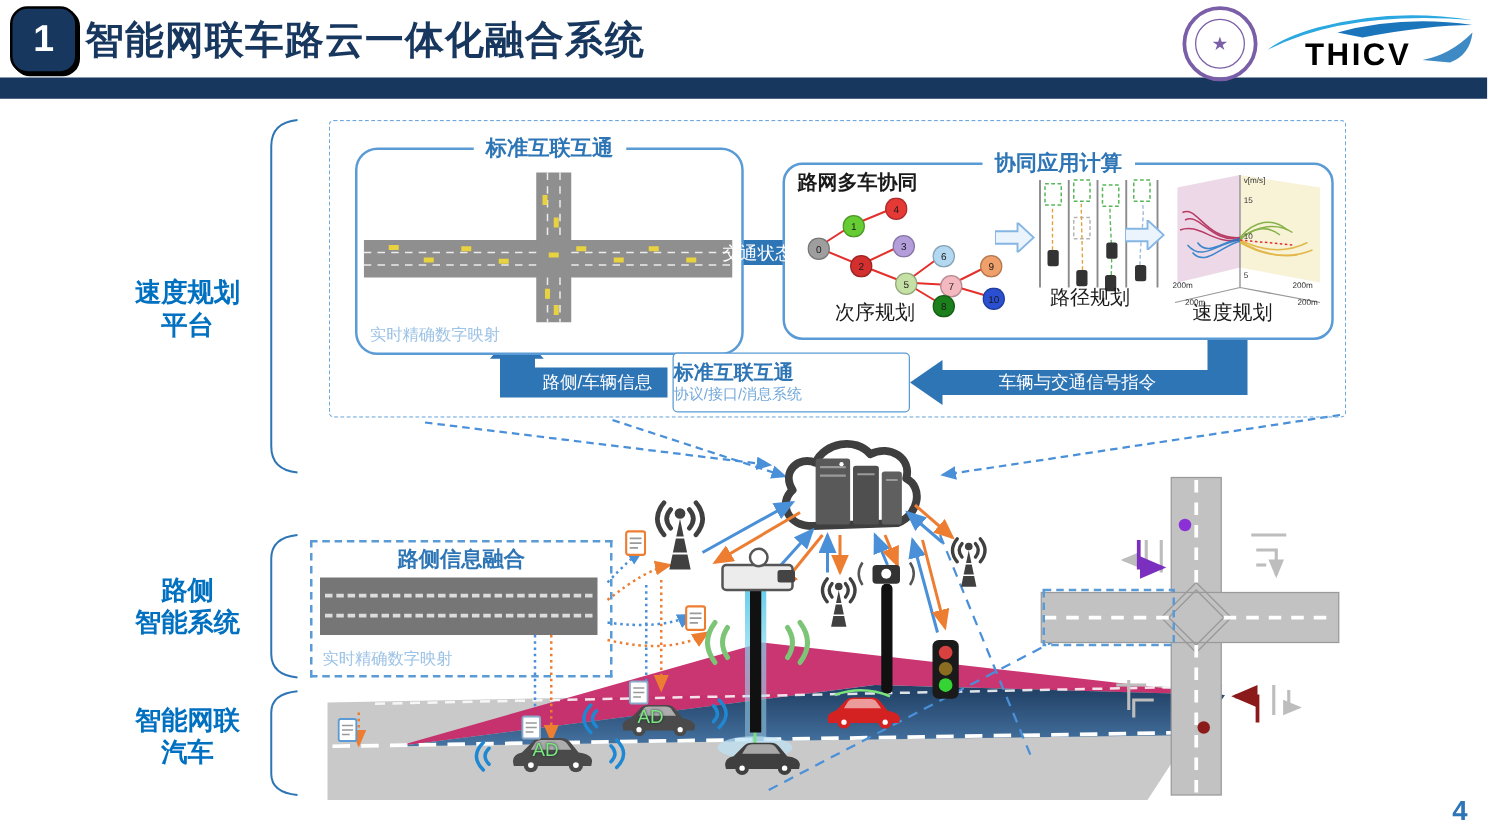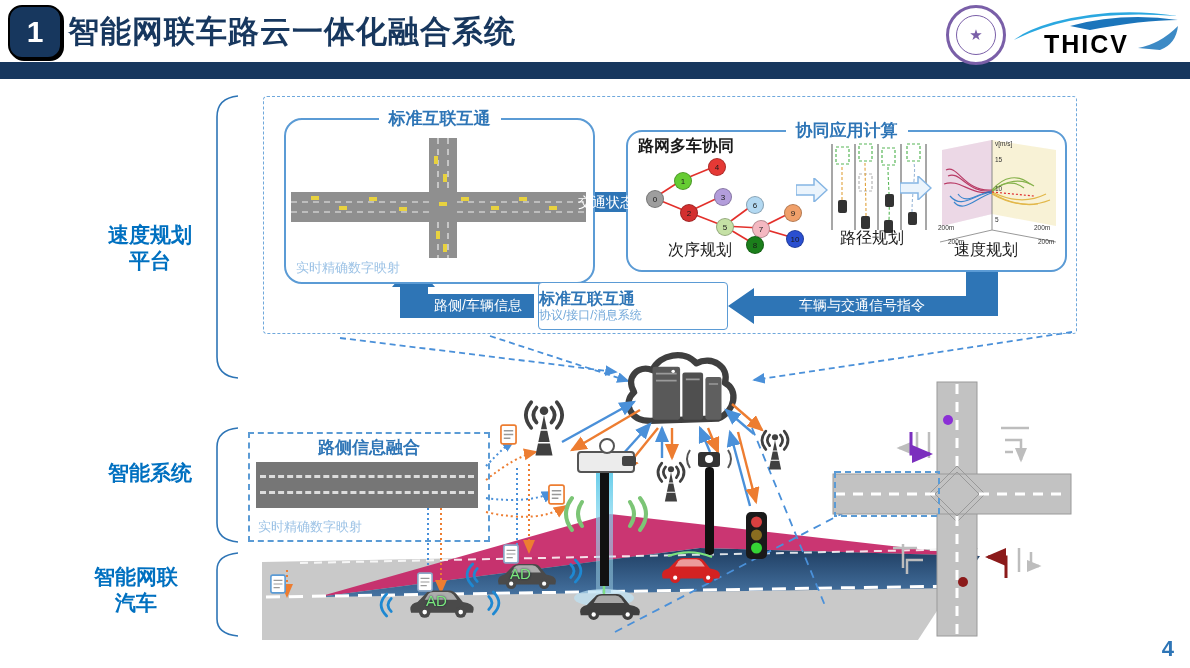--- a/index.html
+++ b/index.html
@@ -66,23 +66,24 @@
       <path d="M128,44 Q150,40 168,22 Q166,40 150,46 Z" fill="#1b75bb" opacity=".85"></path>
     </svg>
     <div class="abs thicv-text" style="left:34px;top:26px;position:absolute">THICV</div>
   </div>
 
   <div class="abs layer-label" style="left:70px;top:222px">
     <div>速度规划</div>
       <div>平台</div>
   </div>
   <div class="abs layer-label" style="left:70px;top:460px">
+    <div>路侧</div>
       <div>智能系统</div>
   </div>
-  <div class="abs layer-label" style="left:56px;top:564px">
+  <div class="abs layer-label" style="left:70px;top:564px">
     <div>智能网联</div>
       <div>汽车</div>
   </div>
 
   <svg class="abs" style="left:0;top:0;z-index:1" width="1190" height="668" viewBox="0 0 1190 668">
     <defs>
       <marker id="mBlue" markerWidth="8" markerHeight="8" refX="6" refY="3" orient="auto">
           <path d="M0,0 L7,3 L0,6 Z" fill="#4a90d9"></path>
         </marker>
       <marker id="mOrange" markerWidth="8" markerHeight="8" refX="6" refY="3" orient="auto">

